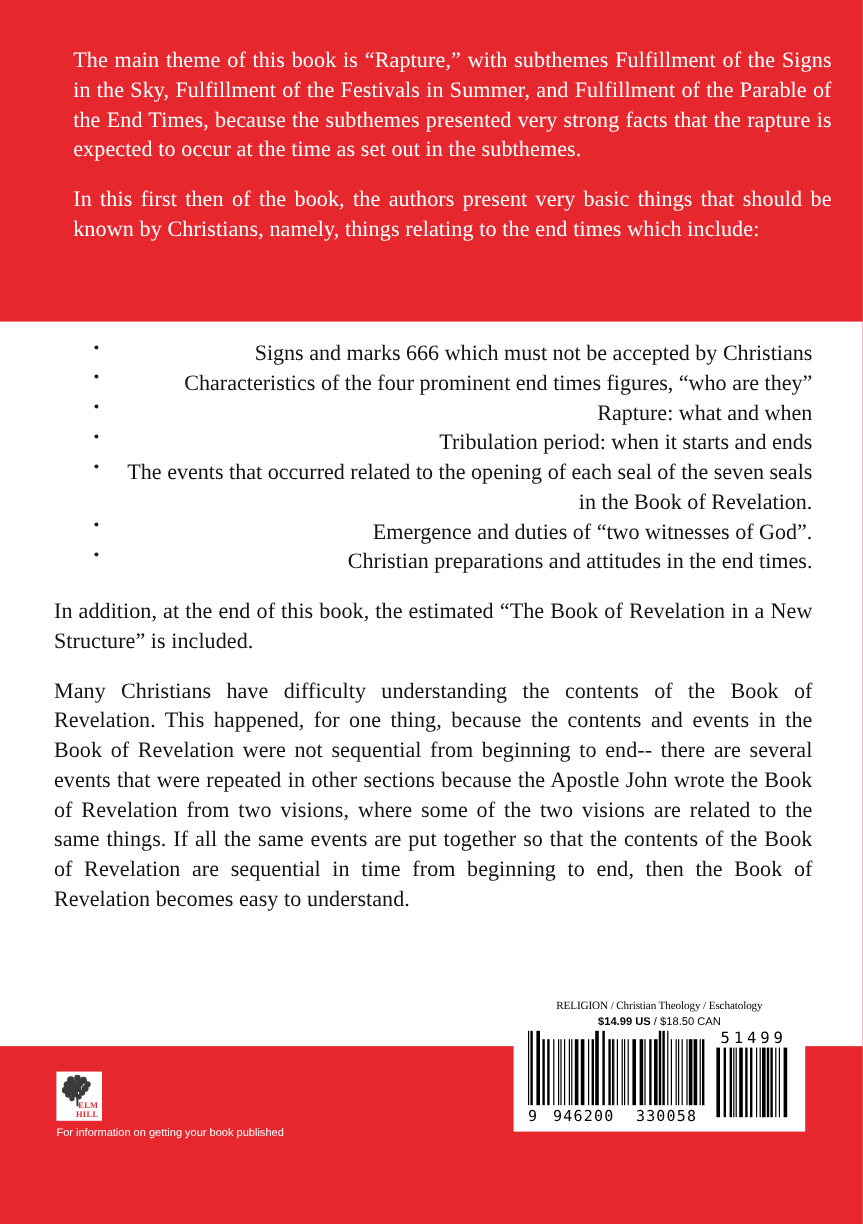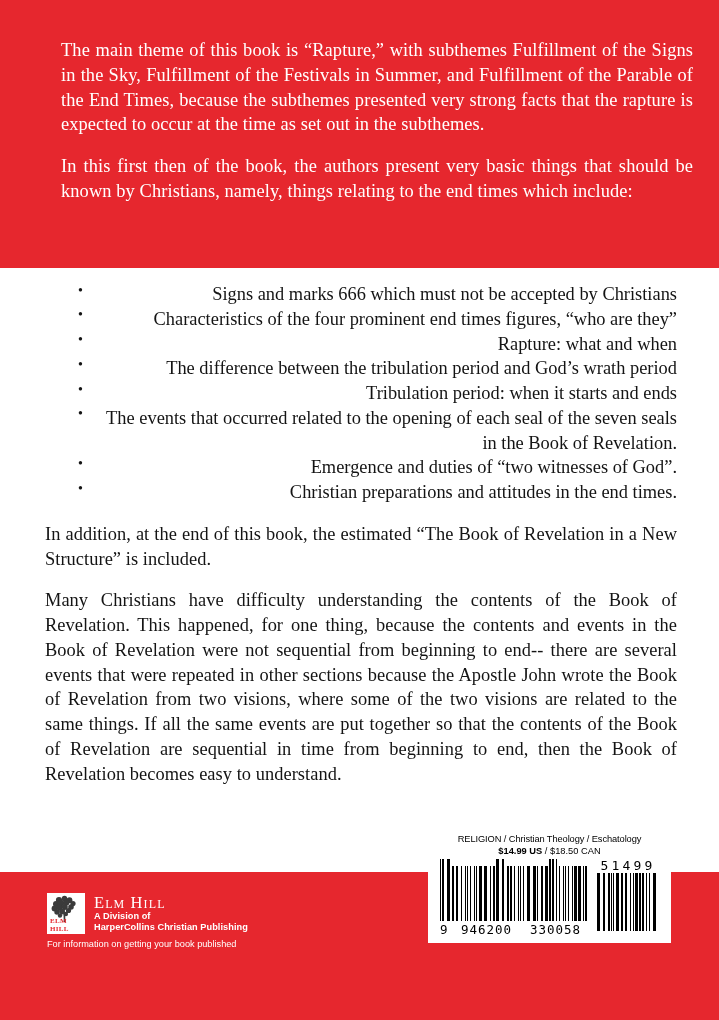--- a/index.html
+++ b/index.html
@@ -117,21 +117,21 @@
     left: 3px;
     top: 2px;
     width: 30px;
     height: 27px;
   }
   .logo-mark .lbl {
     position: absolute;
     left: 3px;
     bottom: 1px;
     width: 32px;
-    text-align: left;
+    text-align: right;
     font-family: "Liberation Serif", serif;
     font-size: 7px;
     line-height: 7.5px;
     color: #e6272e;
     letter-spacing: 0.3px;
     font-weight: bold;
   }
   .pub-text {
     margin-left: 9px;
     padding-top: 1px;
@@ -164,21 +164,21 @@
   .barcode-block {
     position: absolute;
     left: 428px;
     top: 833px;
     width: 243px;
     background: #ffffff;
     padding-bottom: 6px;
     text-align: center;
   }
   .bisac {
-    font-family: Liberation Sans, sans-serif;
+    font-family: Liberation Serif, serif;
     font-size: 9.3px;
     color: #000000;
     line-height: 12px;
     letter-spacing: -0.1px;
     white-space: nowrap;
   }
   .price {
     font-family: "Liberation Sans", sans-serif;
     font-size: 9.3px;
     color: #000000;
@@ -239,21 +239,20 @@
   <div class="top-block">
     <p class="para">The main theme of this book is “Rapture,” with subthemes Fulfillment of the Signs in the Sky, Fulfillment of the Festivals in Summer, and Fulfillment of the Parable of the End Times, because the subthemes presented very strong facts that the rapture is expected to occur at the time as set out in the subthemes.</p>
     <p class="para">In this first then of the book, the authors present very basic things that should be known by Christians, namely, things relating to the end times which include:</p>
   </div>
 
   <div class="white-panel">
     <ul class="bullets">
       <li>Signs and marks 666 which must not be accepted by Christians</li>
       <li>Characteristics of the four prominent end times figures, “who are they”</li>
       <li>Rapture: what and when</li>
-      <li>The difference between the tribulation period and God’s wrath period</li>
       <li>Tribulation period: when it starts and ends</li>
       <li>The events that occurred related to the opening of each seal of the seven seals in the Book of Revelation.</li>
       <li>Emergence and duties of “two witnesses of God”.</li>
       <li>Christian preparations and attitudes in the end times.</li>
     </ul>
     <p class="para-dark">In addition, at the end of this book, the estimated “The Book of Revelation in a New Structure” is included.</p>
     <p class="para-dark last">Many Christians have difficulty understanding the contents of the Book of Revelation. This happened, for one thing, because the contents and events in the Book of Revelation were not sequential from beginning to end-- there are several events that were repeated in other sections because the Apostle John wrote the Book of Revelation from two visions, where some of the two visions are related to the same things.  If all the same events are put together so that the contents of the Book of Revelation are sequential in time from beginning to end, then the Book of Revelation becomes easy to understand.</p>
   </div>
 
   <div class="bottom-band"></div>
@@ -280,25 +279,20 @@
             <circle cx="15.8" cy="19" r="2.3"></circle>
               <circle cx="10" cy="20.5" r="2.2"></circle>
           </g>
           <path d="M13.2 13 L13.8 27 L15.6 27 L14.6 13 Z" fill="#3b3b3b"></path>
           <path d="M13.6 17 L9.5 13.5 M14.4 19.5 L18.6 16" stroke="#3b3b3b" stroke-width="1" fill="none"></path>
         </svg>
         <div class="lbl">
           <span>ELM</span><br>
           <span>HILL</span>
         </div>
-      </div>
-      <div class="pub-text">
-        <div class="brand">Elm Hill</div>
-        <div class="pub-sub">A Division of</div>
-        <div class="pub-sub">HarperCollins Christian Publishing</div>
       </div>
     </div>
     <div class="pub-foot">
       <div>For information on getting your book published</div>
     </div>
   </div>
 
   <div class="barcode-block">
     <div class="bisac">RELIGION / Christian Theology / Eschatology</div>
     <div class="price"><b>$14.99 US</b><span> / </span><span>$18.50 CAN</span></div>

